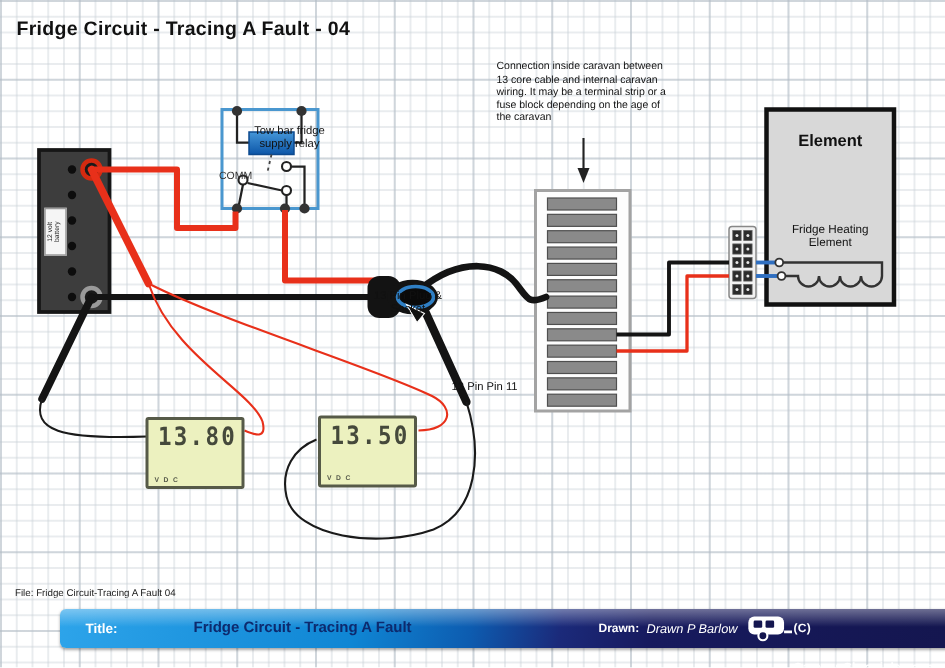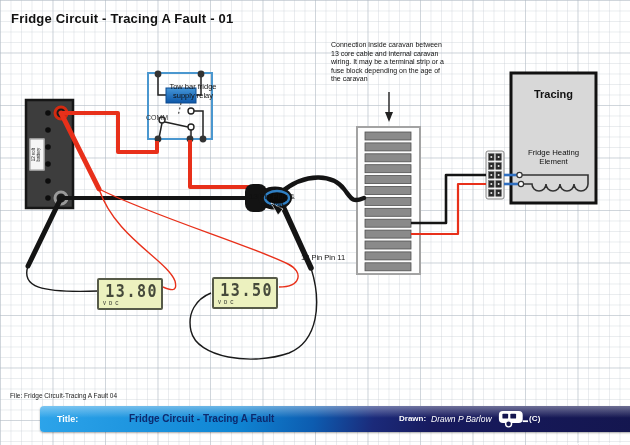--- a/index.html
+++ b/index.html
@@ -25,21 +25,21 @@
   .pin11-label{left:301px;top:209px;}
   .comm-label{left:146px;top:114px;font-size:7px;color:#333;}
   .fridge-title{left:511px;top:88px;width:85px;font-size:11px;font-weight:bold;}
   .element-label{left:513px;top:148px;width:81px;font-size:7.8px;line-height:9px;}
   .battery-label{
     left:21px;top:147px;width:30px;height:13px;background:#f5f5f5;border:.5px solid #999;
     font-size:4.5px;line-height:5.2px;text-align:center;white-space:pre-line;
     transform:rotate(-90deg);color:#222;
   }
   .meter{
-    position:absolute;width:66px;height:32px;background:#ecf1bf;
+    position:absolute;width:66px;height:48px;background:#ecf1bf;
     border:2px solid #565a48;border-radius:2px;box-sizing:border-box;
   }
   .meter .val{
     position:absolute;right:3px;top:1px;font-family:"DejaVu Sans Mono",monospace;
     font-weight:bold;font-size:15px;letter-spacing:1.5px;color:#45493b;
     transform:scaleY(1.12);transform-origin:top;
   }
   .meter .units{position:absolute;left:4px;bottom:2px;font-size:4.5px;color:#55594a;letter-spacing:3px;font-weight:bold;}
   .file-line{left:10px;top:392px;font-size:6.5px;color:#222;}
   .footer-bar{
@@ -177,33 +177,33 @@
       <ellipse cx="277" cy="198" rx="12" ry="7" fill="#0a0a0a" stroke="#2f7fc4" stroke-width="2.4"></ellipse>
     </g>
 
     <g>
       <line x1="389" y1="92" x2="389" y2="113" stroke="#222" stroke-width="1.4"></line>
       <polygon points="389,122 385,112 393,112" fill="#222"></polygon>
     </g>
     <polygon points="271,203 283,209 278,215" fill="#111" stroke="#fff" stroke-width="0.7"></polygon>
   </svg>
 
-  <div class="abs page-title">Fridge Circuit - Tracing A Fault - 01</div>
+  <div class="abs page-title">Fridge Circuit - Tracing A Fault - 04</div>
   <div class="abs lbl center relay-label">Tow bar fridge
 supply relay</div>
   <div class="abs note">Connection inside caravan between
 13 core cable and internal caravan
 wiring. It may be a terminal strip or a
 fuse block depending on the age of
 the caravan</div>
   <div class="abs lbl center plug-label">13 Pin Plug &amp;
 Socket</div>
   <div class="abs lbl pin11-label">13 Pin Pin 11</div>
   <div class="abs comm-label">COMM</div>
-  <div class="abs center fridge-title">Tracing</div>
+  <div class="abs center fridge-title">Element</div>
   <div class="abs center element-label">Fridge Heating Element</div>
   <div class="abs battery-label">12 volt
 battery</div>
 
   <div class="meter" style="left:97px;top:278px;">
     <div class="val">13.80</div>
     <div class="units"><span>V</span><span>DC</span></div>
   </div>
   <div class="meter" style="left:212px;top:277px;text-align:right;">
     <div class="val">13.50</div>

